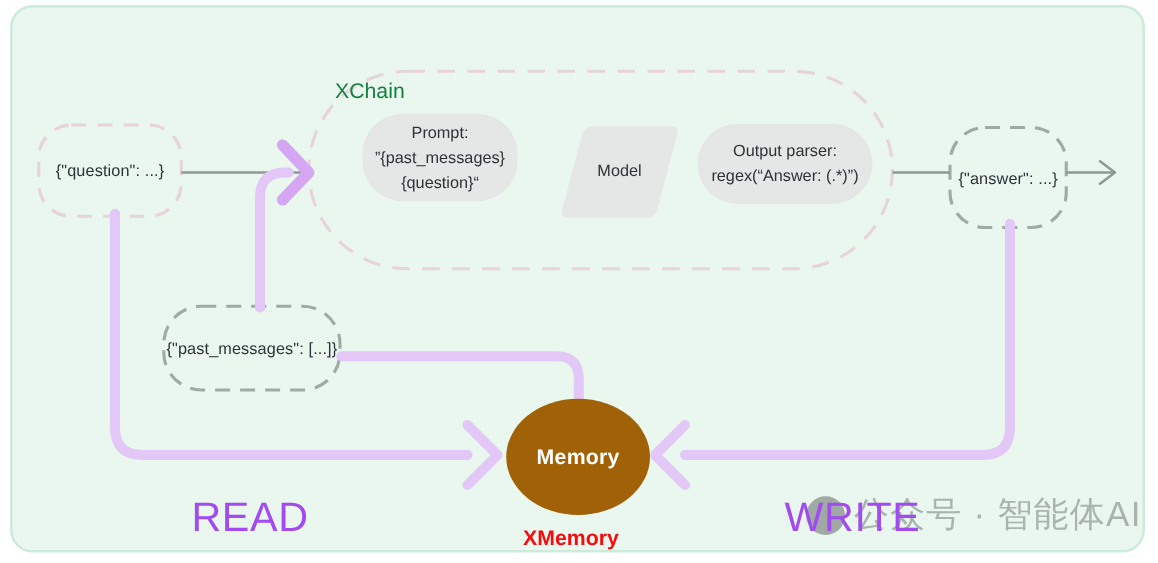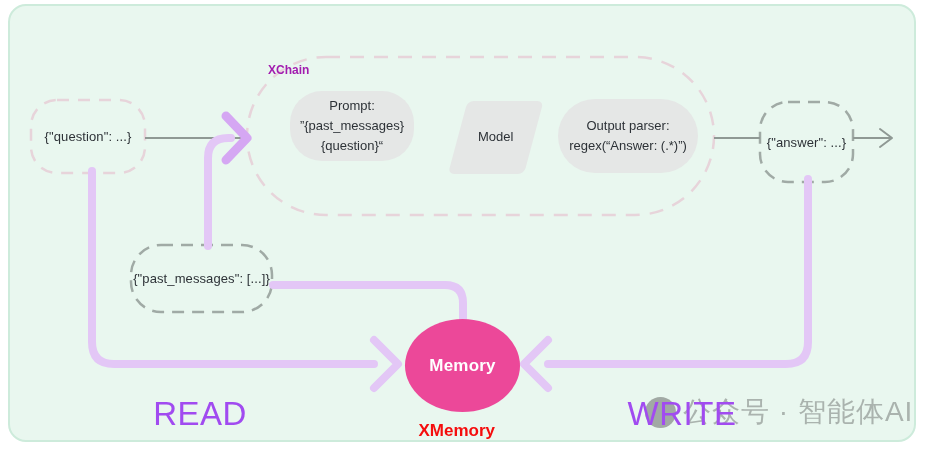--- a/index.html
+++ b/index.html
@@ -14,32 +14,32 @@
   #wires{position:absolute;left:0;top:0;width:926px;height:450px;}
   .node-label{
     position:absolute;display:flex;align-items:center;justify-content:center;
     text-align:center;color:#2d3237;font-size:13px;letter-spacing:0.1px;
   }
   .solid-box{
     position:absolute;background:#e5e7e6;display:flex;align-items:center;justify-content:center;
     text-align:center;color:#2d3237;font-size:13px;line-height:1.55;white-space:pre-line;
   }
   #prompt-box{left:290px;top:91px;width:124px;height:70px;border-radius:32px;}
-  #parser-box{left:558px;top:99px;width:140px;height:74px;border-radius:37px;text-align:center;}
+  #parser-box{left:558px;top:99px;width:140px;height:64px;border-radius:37px;text-align:center;}
   #model-box{
     left:448px;top:101px;width:76px;height:73px;border-radius:6px;
     transform:skewX(-15deg);transform-origin:bottom left;
   }
   #model-box>span{display:block;transform:skewX(15deg);}
   #chain-title{
-    position:absolute;left:268px;top:63px;font-size:12px;font-weight:bold;color:#a21caf;
+    position:absolute;left:268px;top:63px;font-size:17px;font-weight:normal;color:#15803d;
   }
   #memory-node{
     position:absolute;left:405px;top:319px;width:115px;height:93px;border-radius:50%;
-    background:#ec4899;display:flex;align-items:center;justify-content:center;
+    background:#a16207;display:flex;align-items:center;justify-content:center;
     color:#ffffff;font-size:17px;font-weight:bold;letter-spacing:0.2px;
   }
   #memory-title{
     position:absolute;left:345px;top:421px;width:150px;text-align:right;
     font-size:17px;font-weight:bold;color:#f50d0d;
   }
   .flow-label{
     position:absolute;top:395px;width:160px;text-align:center;
     font-size:33px;color:#a14bf0;letter-spacing:0.5px;z-index:6;
   }

